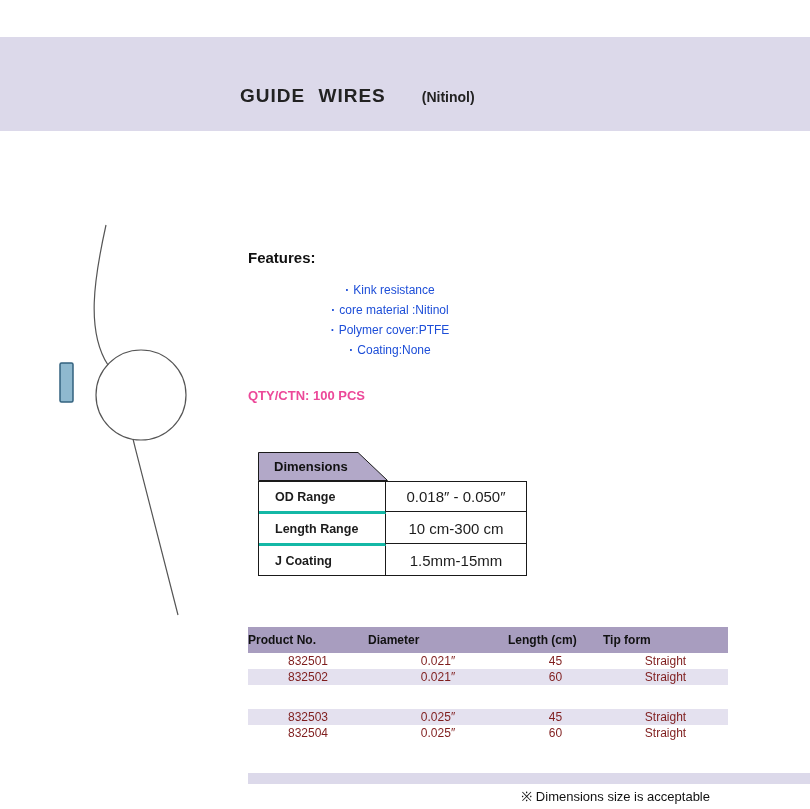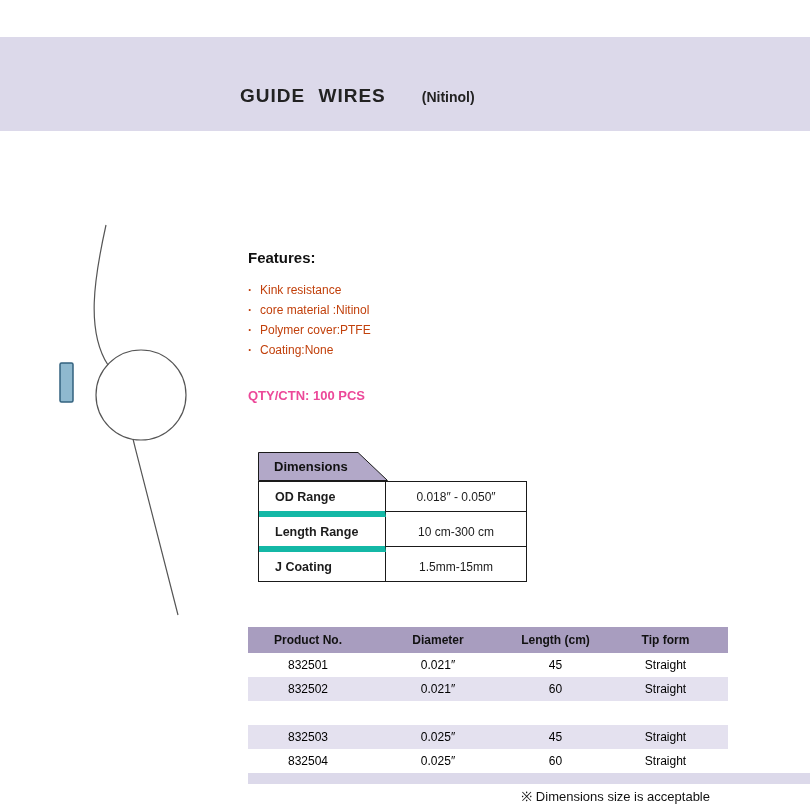--- a/index.html
+++ b/index.html
@@ -12,36 +12,36 @@
   .title-row{position:absolute;left:240px;top:58px;display:flex;align-items:baseline;gap:8px;}
   .title{font-size:19px;font-weight:bold;letter-spacing:1px;word-spacing:7px;color:#222;}
   .subtitle{font-size:14px;font-weight:bold;color:#222;padding-left:28px;}
 
   
   .wire{position:absolute;left:38px;top:182px;}
 
   
   .features{position:absolute;left:248px;top:222px;width:280px;}
   .features-heading{font-size:15px;font-weight:bold;margin:0 0 14px 0;color:#111;}
-  .feature-item{font-size:12px;line-height:20px;color:#c2410c;}
+  .feature-item{font-size:12px;line-height:20px;color:#1d4ed8;text-align:center;}
   .bullet{display:inline-block;width:12px;font-weight:bold;font-size:12px;}
   .qty{margin-top:28px;font-size:13px;font-weight:bold;color:#ec4899;}
 
   
   .dim-tab{position:absolute;left:258px;top:425px;width:130px;height:29px;}
   .dim-tab-label{position:absolute;left:16px;top:0;line-height:29px;font-size:13px;font-weight:bold;color:#111;}
   .dim-table{position:absolute;left:258px;top:454px;width:267px;display:grid;grid-template-columns:127px 1fr;border:1px solid #1a1a1a;background:#fff;}
-  .dim-label{border-right:1px solid #1a1a1a;border-bottom:6px solid #14b8a6;font-weight:bold;padding-left:16px;display:flex;align-items:center;height:29px;font-size:12.5px;}
-  .dim-value{border-bottom:1px solid #1a1a1a;display:flex;align-items:center;justify-content:center;height:29px;font-size:12px;}
+  .dim-label{border-right:1px solid #1a1a1a;border-bottom:3px solid #14b8a6;font-weight:bold;padding-left:16px;display:flex;align-items:center;height:29px;font-size:12.5px;}
+  .dim-value{border-bottom:1px solid #1a1a1a;display:flex;align-items:center;justify-content:center;height:29px;font-size:15px;}
   .dim-table > :nth-last-child(-n+2){border-bottom:none;}
 
   
   .prod{position:absolute;left:248px;top:600px;width:480px;font-size:12px;}
-  .prod-header{display:grid;grid-template-columns:120px 140px 95px 125px;height:26px;background:var(--table_header,#a89dbf);font-weight:bold;align-items:center;text-align:center;color:#111;}
-  .prod-row{display:grid;grid-template-columns:120px 140px 95px 125px;height:24px;align-items:center;text-align:center;color:#000000;}
+  .prod-header{display:grid;grid-template-columns:120px 140px 95px 125px;height:26px;background:var(--table_header,#a89dbf);font-weight:bold;align-items:center;color:#111;}
+  .prod-row{display:grid;grid-template-columns:120px 140px 95px 125px;height:16px;align-items:center;text-align:center;color:#7f1d1d;}
   .prod-row.alt{background:var(--row_alt,#e4e1ef);}
   .prod-gap{height:24px;background:#ffffff;}
   .bottom-strip{position:absolute;left:248px;top:746px;width:562px;height:11px;background:var(--band,#dcd9ea);}
   .footnote{position:absolute;left:248px;top:760px;width:462px;text-align:right;font-size:13px;color:#111;}
 </style>
 </head>
 <body>
 
 <div id="page">
 

